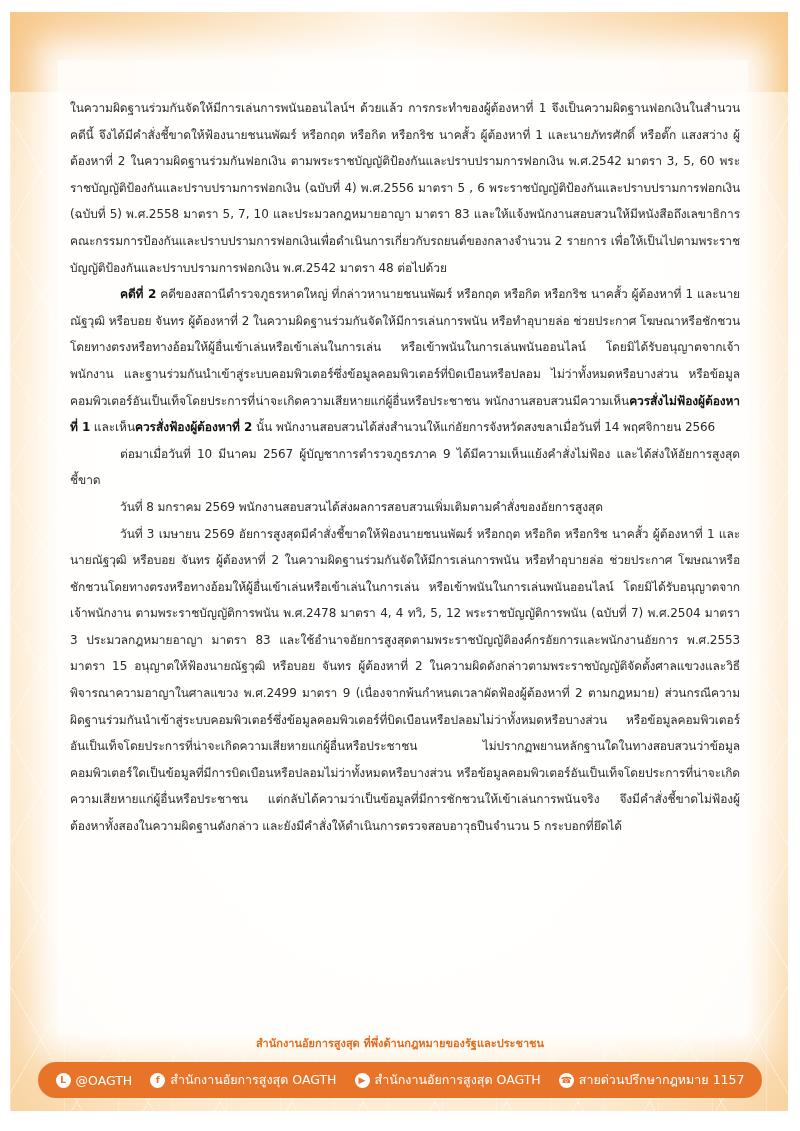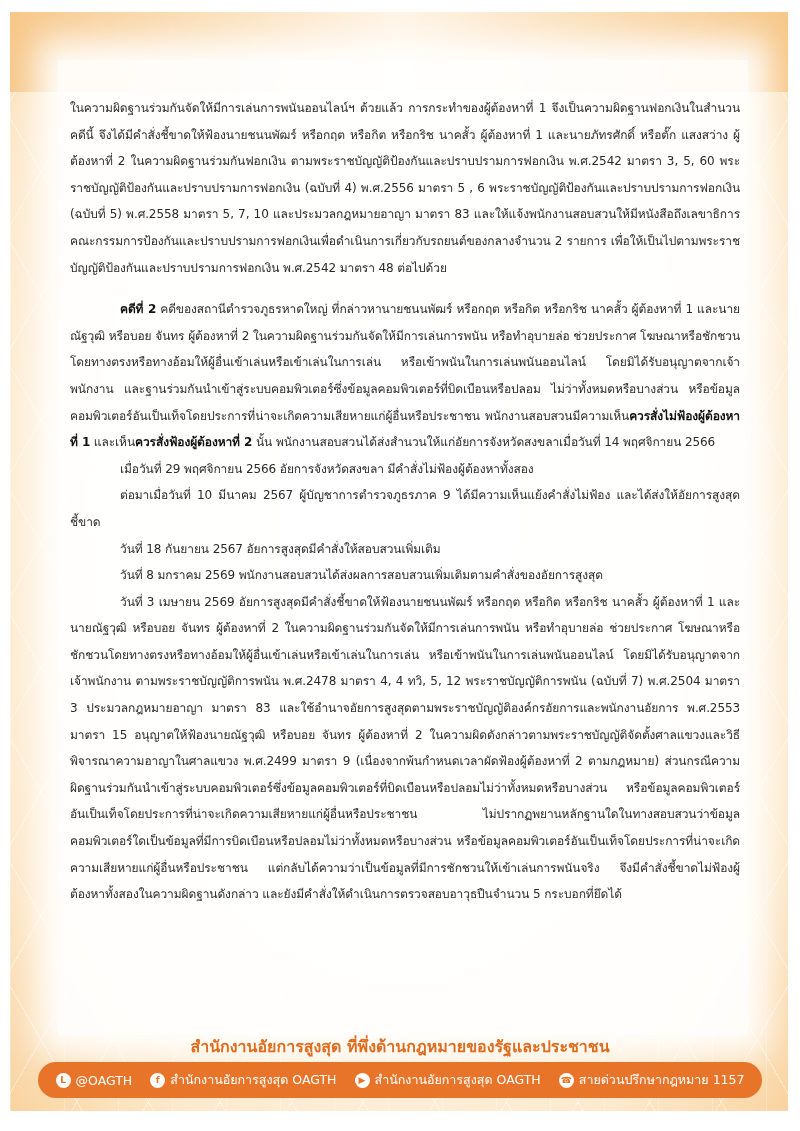--- a/index.html
+++ b/index.html
@@ -31,25 +31,25 @@
     position: absolute; left: 58px; top: 60px; width: 690px; height: 975px;
     background: rgba(255,255,255,0.92);
     box-shadow: 0 0 30px 20px rgba(255,255,255,0.92);
   }
   .doc {
     position: absolute; left: 70px; top: 95px; width: 670px;
     font-size: 12px; line-height: 26.6px; color: #2b2b2b; letter-spacing: -0.1px;
   }
   .doc p { margin: 0; text-align: justify; }
   .doc p.indent { text-indent: 50px; }
-  .doc p.gap { margin-top: 15px; }
+  .doc p.gap { }
   .doc b { font-weight: bold; color: #111; }
   .slogan {
     position: absolute; left: 0; right: 0; top: 1034px; text-align: center;
-    font-size: 16px; font-weight: bold; color: #e06b1c;
+    font-size: 11px; font-weight: bold; color: #e06b1c;
   }
   .pill {
     position: absolute; left: 38px; top: 1062px; width: 724px; height: 36px;
     background: #e8742a; border-radius: 18px;
     display: flex; align-items: center; justify-content: center; gap: 18px;
     color: #ffffff; font-size: 12.5px;
   }
   .pill .item { display: flex; align-items: center; gap: 5px; white-space: nowrap; }
   .pill .ico {
     width: 15px; height: 15px; border-radius: 50%; background: #ffffff; color: #e8742a;
@@ -62,23 +62,21 @@
 <div class="frame">
   <div class="top-band"></div>
 </div>
 <div class="content"></div>
 
 <div class="doc">
   <p>ในความผิดฐานร่วมกันจัดให้มีการเล่นการพนันออนไลน์ฯ ด้วยแล้ว การกระทำของผู้ต้องหาที่ 1 จึงเป็นความผิดฐานฟอกเงินในสำนวนคดีนี้ จึงได้มีคำสั่งชี้ขาดให้ฟ้องนายชนนพัฒร์ หรือกฤต หรือกิต หรือกริช นาคสั้ว ผู้ต้องหาที่ 1 และนายภัทรศักดิ์ หรือตั๊ก แสงสว่าง ผู้ต้องหาที่ 2 ในความผิดฐานร่วมกันฟอกเงิน ตามพระราชบัญญัติป้องกันและปราบปรามการฟอกเงิน พ.ศ.2542 มาตรา 3, 5, 60 พระราชบัญญัติป้องกันและปราบปรามการฟอกเงิน (ฉบับที่ 4) พ.ศ.2556 มาตรา 5 , 6 พระราชบัญญัติป้องกันและปราบปรามการฟอกเงิน (ฉบับที่ 5) พ.ศ.2558 มาตรา 5, 7, 10 และประมวลกฎหมายอาญา มาตรา 83 และให้แจ้งพนักงานสอบสวนให้มีหนังสือถึงเลขาธิการคณะกรรมการป้องกันและปราบปรามการฟอกเงินเพื่อดำเนินการเกี่ยวกับรถยนต์ของกลางจำนวน 2 รายการ เพื่อให้เป็นไปตามพระราชบัญญัติป้องกันและปราบปรามการฟอกเงิน พ.ศ.2542 มาตรา 48 ต่อไปด้วย</p>
 
   <p class="indent gap"><b>คดีที่ 2</b><span> คดีของสถานีตำรวจภูธรหาดใหญ่ ที่กล่าวหานายชนนพัฒร์ หรือกฤต หรือกิต หรือกริช นาคสั้ว ผู้ต้องหาที่ 1 และนายณัฐวุฒิ หรือบอย จันทร ผู้ต้องหาที่ 2 ในความผิดฐานร่วมกันจัดให้มีการเล่นการพนัน หรือทำอุบายล่อ ช่วยประกาศ โฆษณาหรือชักชวนโดยทางตรงหรือทางอ้อมให้ผู้อื่นเข้าเล่นหรือเข้าเล่นในการเล่น หรือเข้าพนันในการเล่นพนันออนไลน์ โดยมิได้รับอนุญาตจากเจ้าพนักงาน และฐานร่วมกันนำเข้าสู่ระบบคอมพิวเตอร์ซึ่งข้อมูลคอมพิวเตอร์ที่บิดเบือนหรือปลอม ไม่ว่าทั้งหมดหรือบางส่วน หรือข้อมูลคอมพิวเตอร์อันเป็นเท็จโดยประการที่น่าจะเกิดความเสียหายแก่ผู้อื่นหรือประชาชน พนักงานสอบสวนมีความเห็น</span><b>ควรสั่งไม่ฟ้องผู้ต้องหาที่ 1</b><span> และเห็น</span><b>ควรสั่งฟ้องผู้ต้องหาที่ 2</b><span> นั้น พนักงานสอบสวนได้ส่งสำนวนให้แก่อัยการจังหวัดสงขลาเมื่อวันที่ 14 พฤศจิกายน 2566</span></p>
 
-  <p class="indent">เมื่อวันที่ 29 พฤศจิกายน 2566 อัยการจังหวัดสงขลา มีคำสั่งไม่ฟ้องผู้ต้องหาทั้งสอง</p>
   <p class="indent">ต่อมาเมื่อวันที่ 10 มีนาคม 2567 ผู้บัญชาการตำรวจภูธรภาค 9 ได้มีความเห็นแย้งคำสั่งไม่ฟ้อง และได้ส่งให้อัยการสูงสุดชี้ขาด</p>
-  <p class="indent">วันที่ 18 กันยายน 2567 อัยการสูงสุดมีคำสั่งให้สอบสวนเพิ่มเติม</p>
   <p class="indent">วันที่ 8 มกราคม 2569 พนักงานสอบสวนได้ส่งผลการสอบสวนเพิ่มเติมตามคำสั่งของอัยการสูงสุด</p>
   <p class="indent">วันที่ 3 เมษายน 2569 อัยการสูงสุดมีคำสั่งชี้ขาดให้ฟ้องนายชนนพัฒร์ หรือกฤต หรือกิต หรือกริช นาคสั้ว ผู้ต้องหาที่ 1 และนายณัฐวุฒิ หรือบอย จันทร ผู้ต้องหาที่ 2 ในความผิดฐานร่วมกันจัดให้มีการเล่นการพนัน หรือทำอุบายล่อ ช่วยประกาศ โฆษณาหรือชักชวนโดยทางตรงหรือทางอ้อมให้ผู้อื่นเข้าเล่นหรือเข้าเล่นในการเล่น หรือเข้าพนันในการเล่นพนันออนไลน์ โดยมิได้รับอนุญาตจากเจ้าพนักงาน ตามพระราชบัญญัติการพนัน พ.ศ.2478 มาตรา 4, 4 ทวิ, 5, 12 พระราชบัญญัติการพนัน (ฉบับที่ 7) พ.ศ.2504 มาตรา 3 ประมวลกฎหมายอาญา มาตรา 83 และใช้อำนาจอัยการสูงสุดตามพระราชบัญญัติองค์กรอัยการและพนักงานอัยการ พ.ศ.2553 มาตรา 15 อนุญาตให้ฟ้องนายณัฐวุฒิ หรือบอย จันทร ผู้ต้องหาที่ 2 ในความผิดดังกล่าวตามพระราชบัญญัติจัดตั้งศาลแขวงและวิธีพิจารณาความอาญาในศาลแขวง พ.ศ.2499 มาตรา 9 (เนื่องจากพ้นกำหนดเวลาผัดฟ้องผู้ต้องหาที่ 2 ตามกฎหมาย) ส่วนกรณีความผิดฐานร่วมกันนำเข้าสู่ระบบคอมพิวเตอร์ซึ่งข้อมูลคอมพิวเตอร์ที่บิดเบือนหรือปลอมไม่ว่าทั้งหมดหรือบางส่วน หรือข้อมูลคอมพิวเตอร์อันเป็นเท็จโดยประการที่น่าจะเกิดความเสียหายแก่ผู้อื่นหรือประชาชน ไม่ปรากฏพยานหลักฐานใดในทางสอบสวนว่าข้อมูลคอมพิวเตอร์ใดเป็นข้อมูลที่มีการบิดเบือนหรือปลอมไม่ว่าทั้งหมดหรือบางส่วน หรือข้อมูลคอมพิวเตอร์อันเป็นเท็จโดยประการที่น่าจะเกิดความเสียหายแก่ผู้อื่นหรือประชาชน แต่กลับได้ความว่าเป็นข้อมูลที่มีการชักชวนให้เข้าเล่นการพนันจริง จึงมีคำสั่งชี้ขาดไม่ฟ้องผู้ต้องหาทั้งสองในความผิดฐานดังกล่าว และยังมีคำสั่งให้ดำเนินการตรวจสอบอาวุธปืนจำนวน 5 กระบอกที่ยึดได้</p>
 </div>
 
 <div class="slogan">สำนักงานอัยการสูงสุด ที่พึ่งด้านกฎหมายของรัฐและประชาชน</div>
 
 <div class="pill">
   <div class="item">
     <span class="ico">L</span>
     <span>@OAGTH</span>

